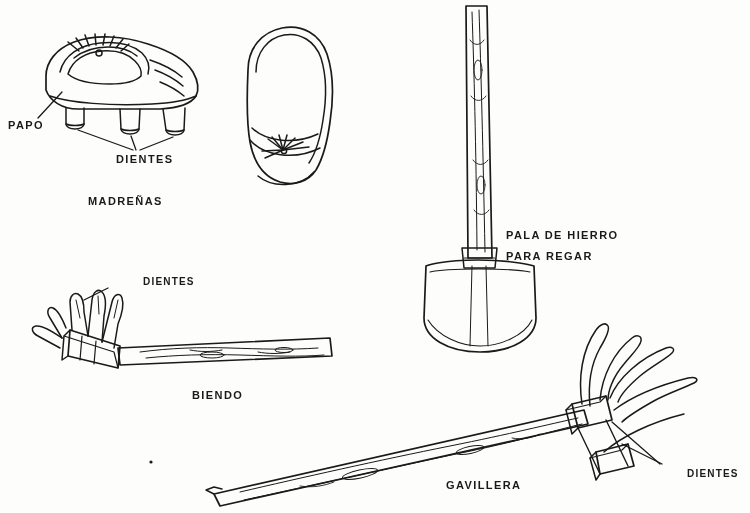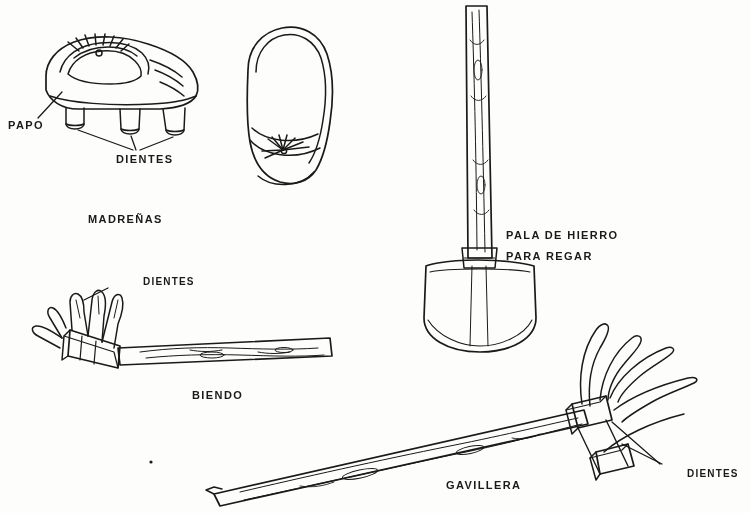--- a/index.html
+++ b/index.html
@@ -224,21 +224,21 @@
 
       <circle cx="151" cy="462" r="1.6" fill="#1a1a1a" stroke="none"></circle>
 
     </g>
   </svg>
 
   <div class="label" style="left:8px; top:118px;">PAPO</div>
 
   <div class="label" style="left:116px; top:152px;">DIENTES</div>
 
-  <div class="label" style="left:88px; top:212px;">MADREÑAS</div>
+  <div class="label" style="left:88px; top:194px;">MADREÑAS</div>
 
   <div class="label small" style="left:110px; top:275px;">DIENTES</div>
 
   <div class="label" style="left:152px; top:388px;padding-left:40px;">BIENDO</div>
 
   <div class="caption-block" style="left:506px; top:205px;margin-top:20px;">
     <div>PALA DE HIERRO</div>
     <div>PARA REGAR</div>
   </div>
 

